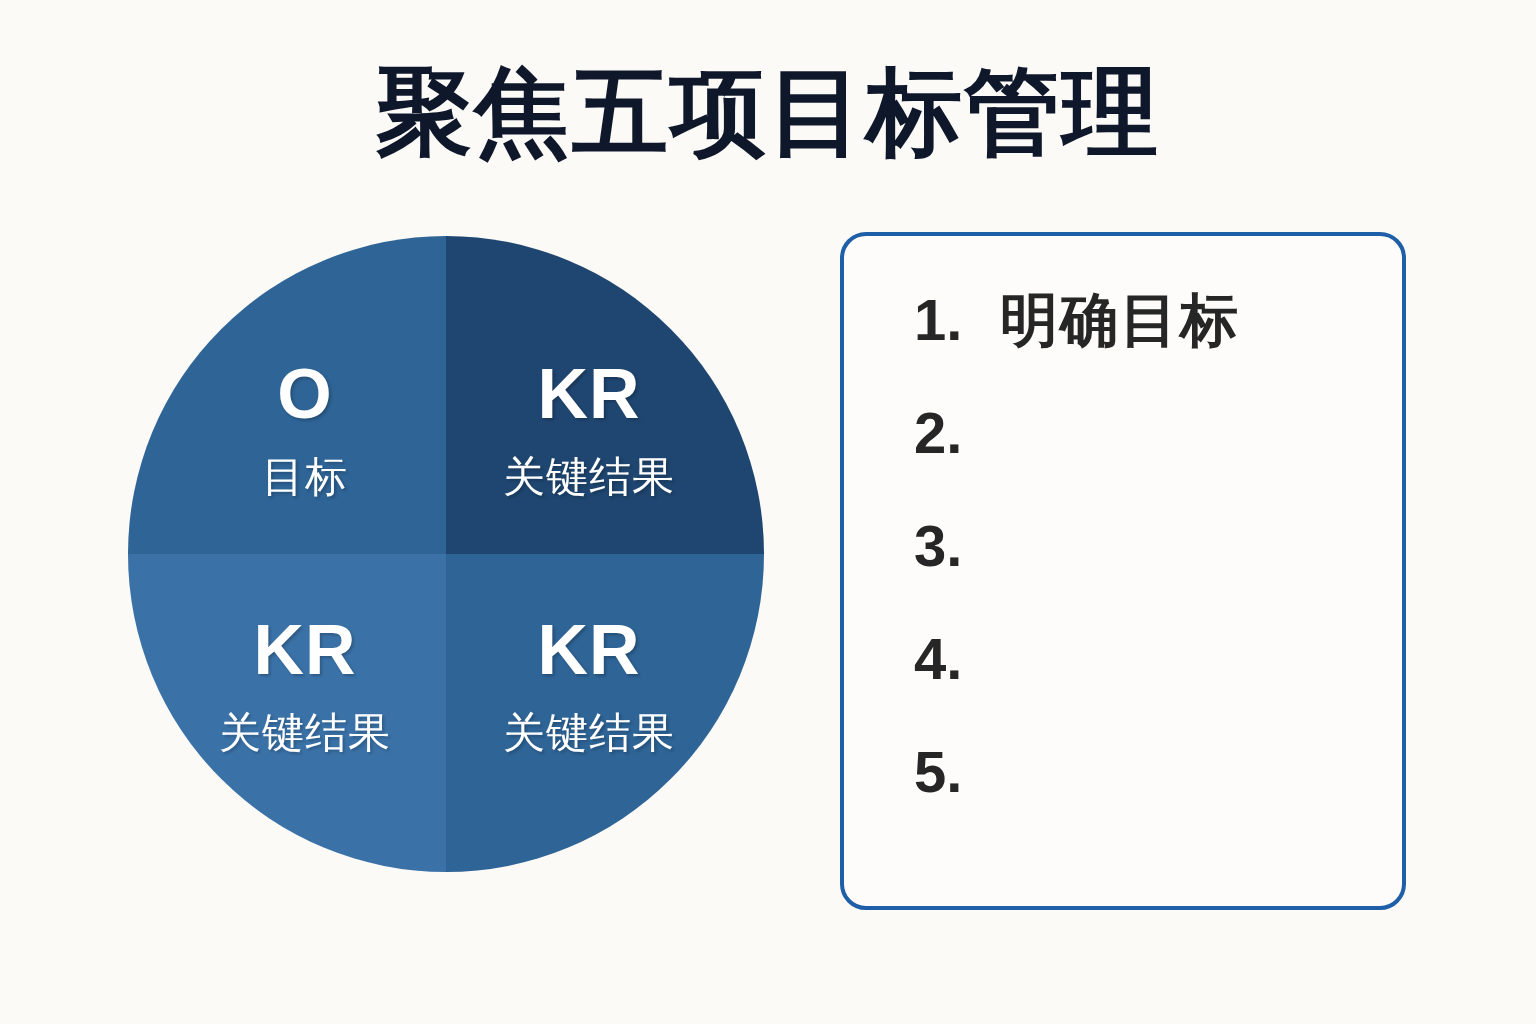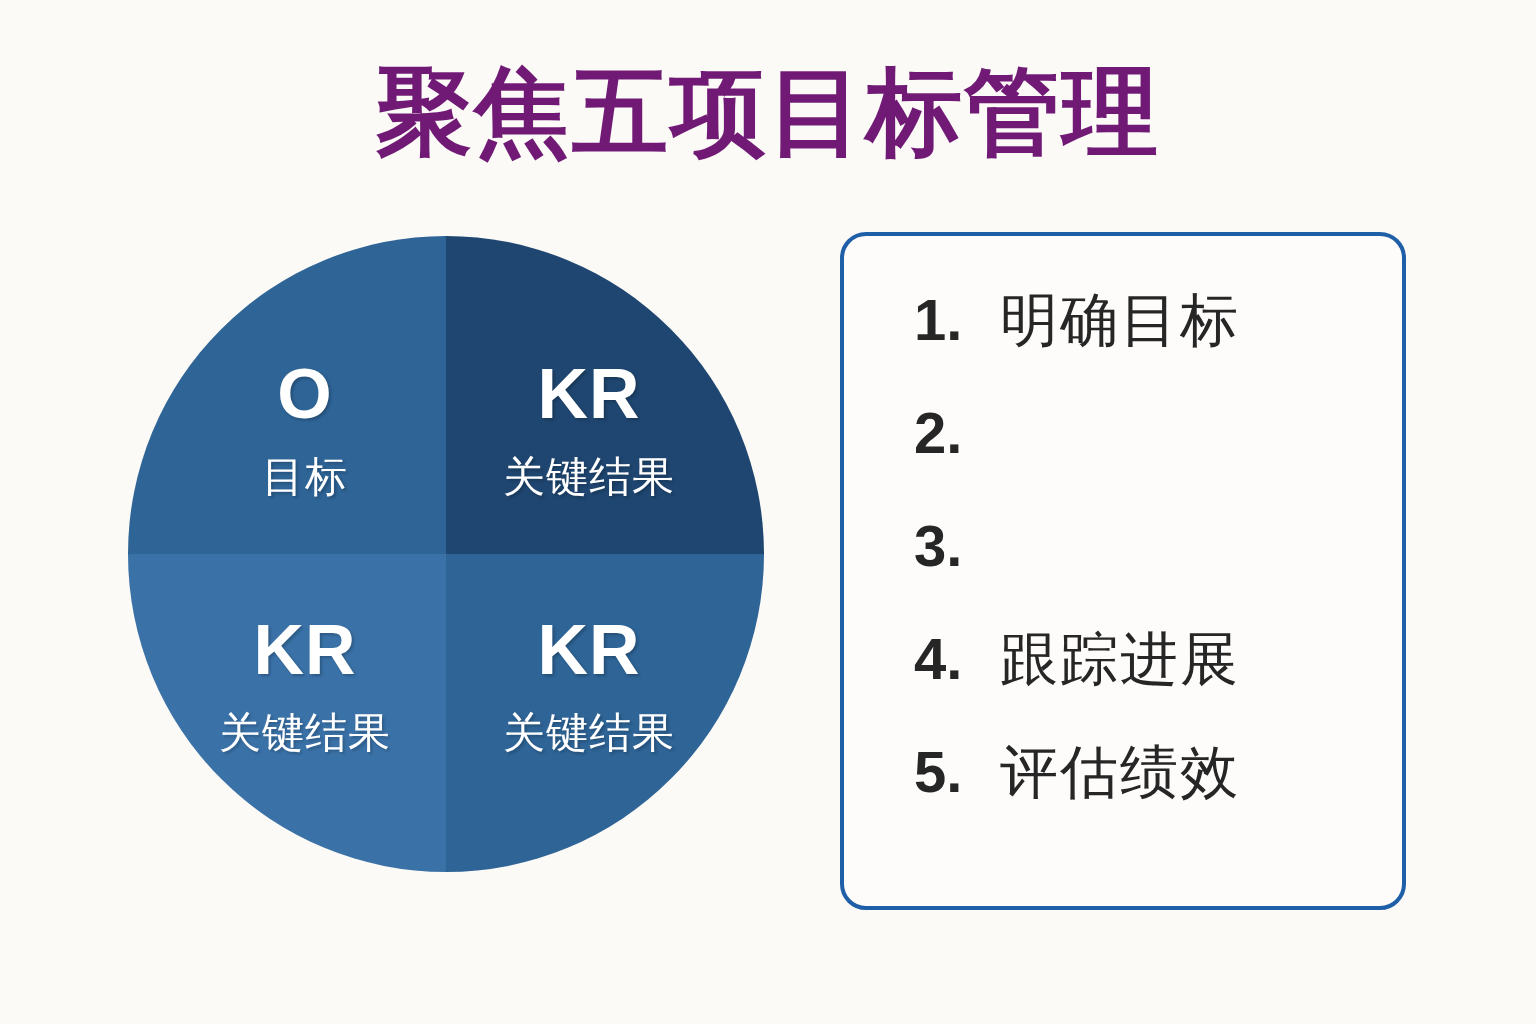--- a/index.html
+++ b/index.html
@@ -18,21 +18,21 @@
   
   .page-title {
     position: absolute;
     left: 0;
     top: 58px;
     width: 1536px;
     text-align: center;
     font-size: 96px;
     line-height: 108px;
     font-weight: 700;
-    color: #701a75;
+    color: #0f172a;
     letter-spacing: 2px;
     white-space: nowrap;
   }
 
   
   .okr-wheel {
     position: absolute;
     left: 128px;
     top: 236px;
     width: 636px;
@@ -109,21 +109,21 @@
   .step-num {
     font-size: 58px;
     line-height: 62px;
     font-weight: 700;
     width: 86px;
     flex: 0 0 86px;
   }
   .step-text {
     font-size: 58px;
     line-height: 62px;
-    font-weight: 400;
+    font-weight: 700;
     letter-spacing: 2px;
     white-space: nowrap;
   }
 </style>
 </head>
 <body>
 
 <div class="page-title">聚焦五项目标管理</div>
 
 <div class="okr-wheel">
@@ -168,21 +168,19 @@
   <div class="step-row">
     <span class="step-num">2.</span>
   </div>
 
   <div class="step-row">
     <span class="step-num">3.</span>
   </div>
 
   <div class="step-row">
     <span class="step-num">4.</span>
-    <span class="step-text">跟踪进展</span>
   </div>
 
   <div class="step-row">
     <span class="step-num">5.</span>
-    <span class="step-text">评估绩效</span>
   </div>
 
 </div>
 
 </body></html>

